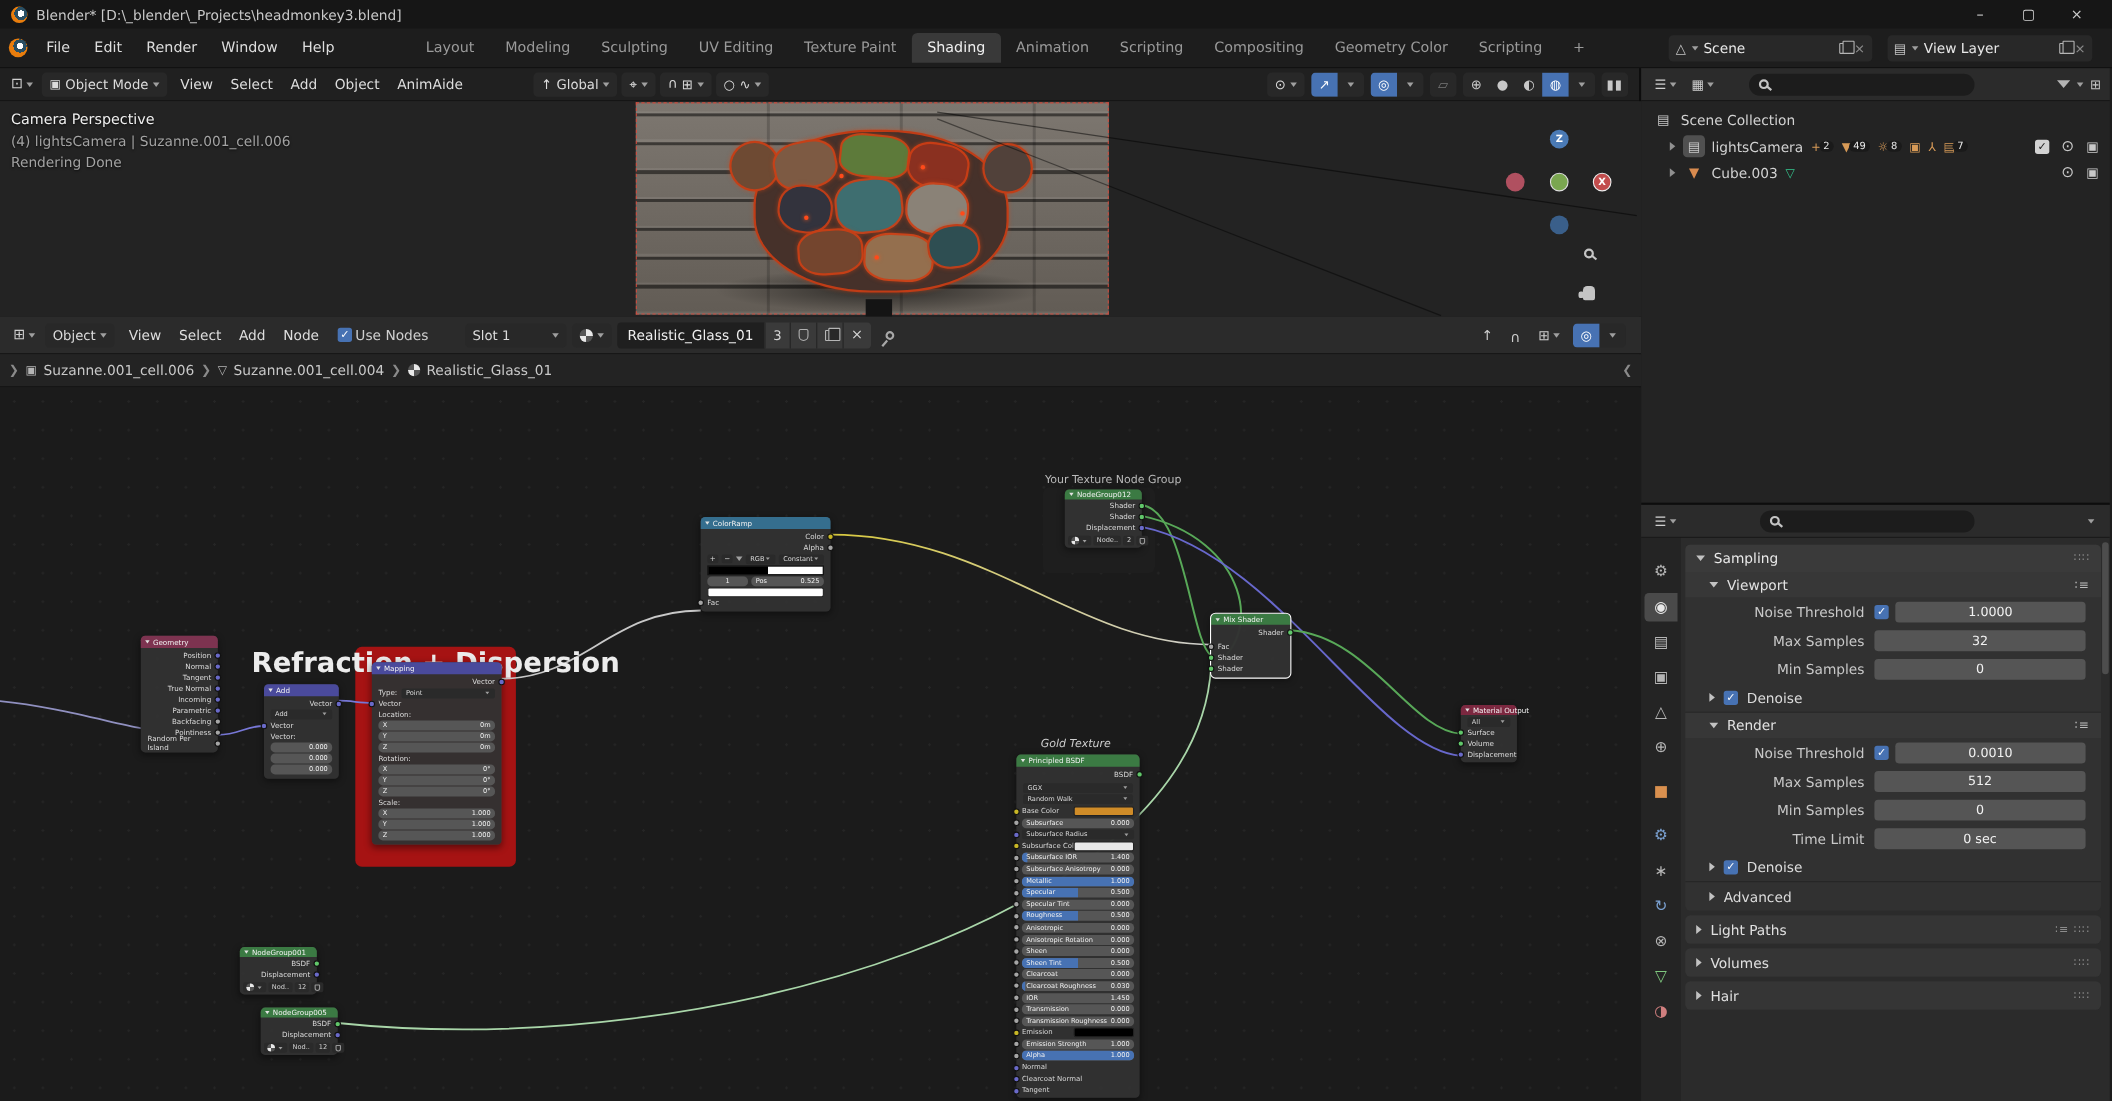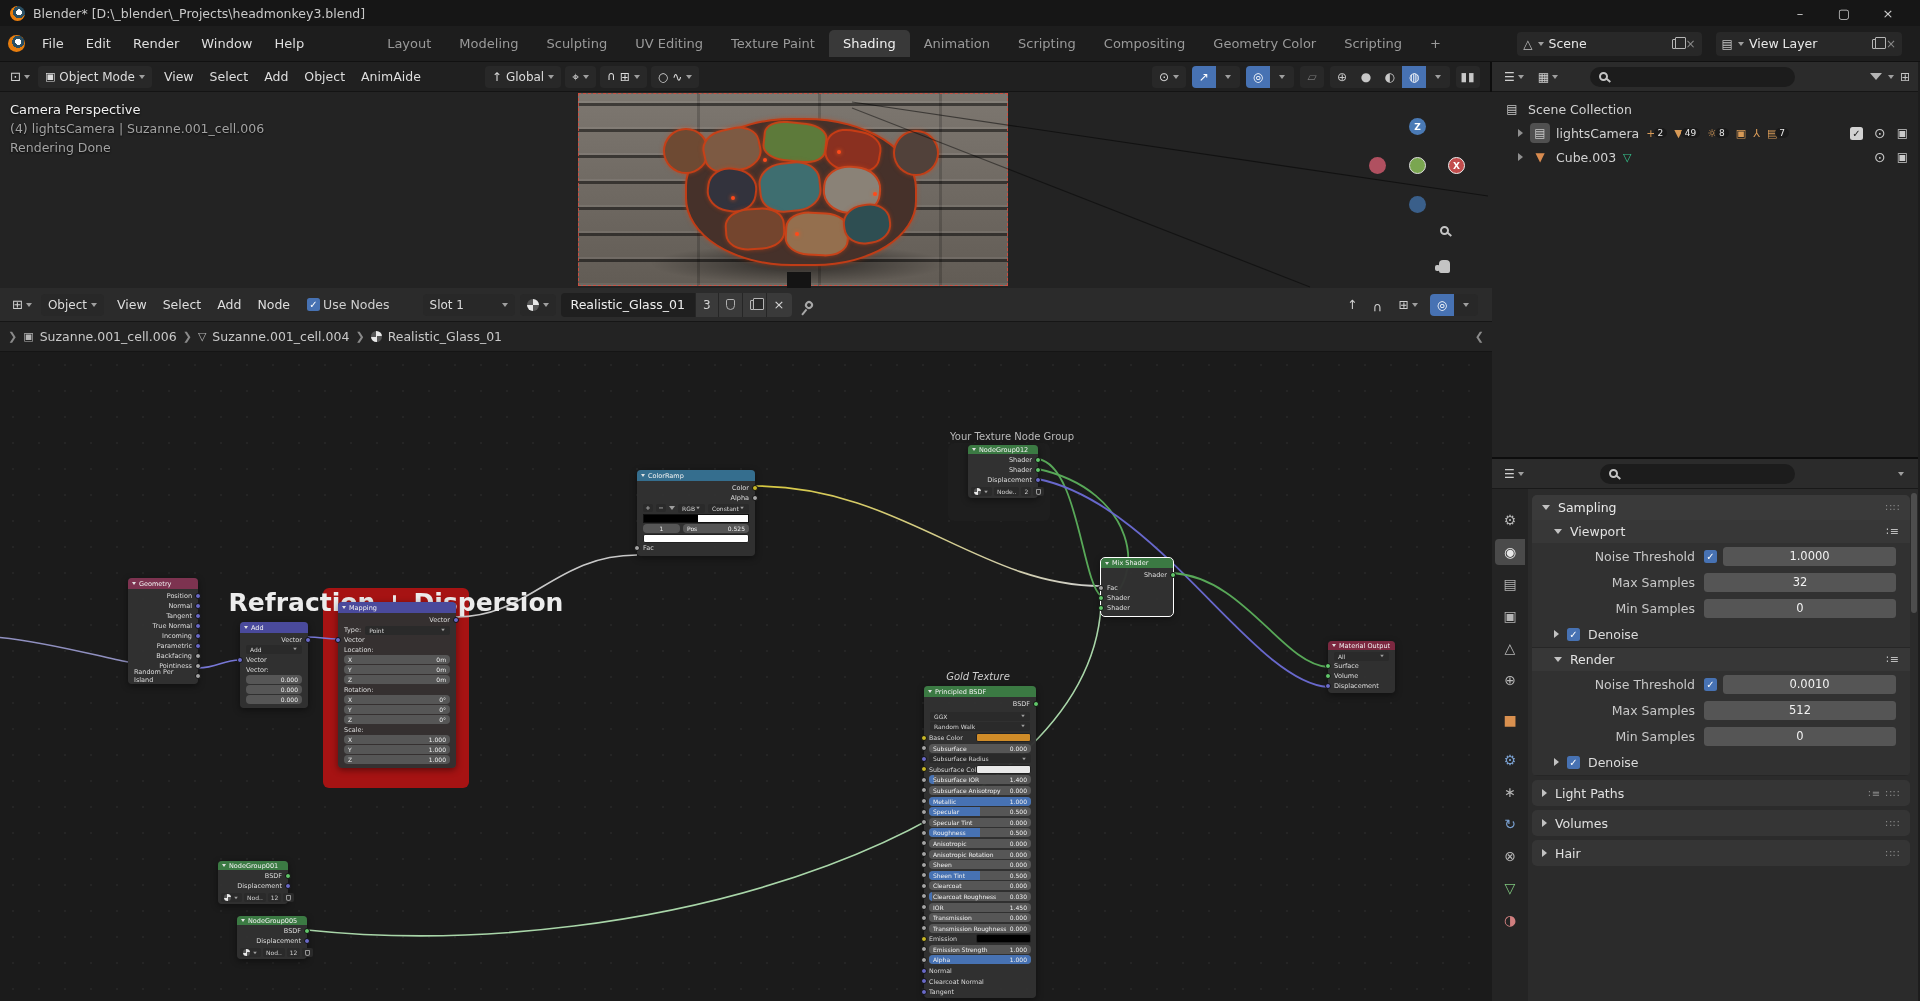--- a/index.html
+++ b/index.html
@@ -762,21 +762,21 @@
                 <span class="sock in green"></span>
                 <span>Shader</span>
               </div>
             <div class="nrow">
                 <span class="sock in green"></span>
                 <span>Shader</span>
               </div>
           </div>
         </div>
 
-        <div class="node" style="left:1328px;top:289px;width:67px;">
+        <div class="node" style="left:1328px;top:289px;width:51px;">
           <div class="nh" style="background:#7c2840;height:9px;">
               <span class="nc"></span>
               <span>Material Output</span>
             </div>
           <div class="nbody" style="padding:1px 0 2px;">
             <div class="nrow">
                 <div class="ndrop" style="margin:0">
                   <span>All</span>
                   <span class="caret"></span>
                 </div>
@@ -1215,26 +1215,34 @@
                 </div>
               </div>
               <div class="pprow">
                 <span class="pplabel">Max Samples</span>
                 <div class="ppfield">512</div>
               </div>
               <div class="pprow">
                 <span class="pplabel">Min Samples</span>
                 <div class="ppfield">0</div>
               </div>
+              <div class="pprow">
+                <span class="pplabel">Time Limit</span>
+                <div class="ppfield">0 sec</div>
+              </div>
               <div class="denrow">
                 <span class="chev-r"></span>
                 <span class="cbox">✓</span>
                 <span>Denoise</span>
               </div>
               <div class="divline"></div>
+              <div class="denrow">
+                <span class="chev-r"></span>
+                <span>Advanced</span>
+              </div>
             </div>
 
             <div id="collapsed-wrap">
                 <div class="cpanel">
                   <span class="chev-r"></span>
                   <span>Light Paths</span>
                   <span class="grip">∶≡  ∷∷</span>
                 </div>
                 <div class="cpanel">
                   <span class="chev-r"></span>

